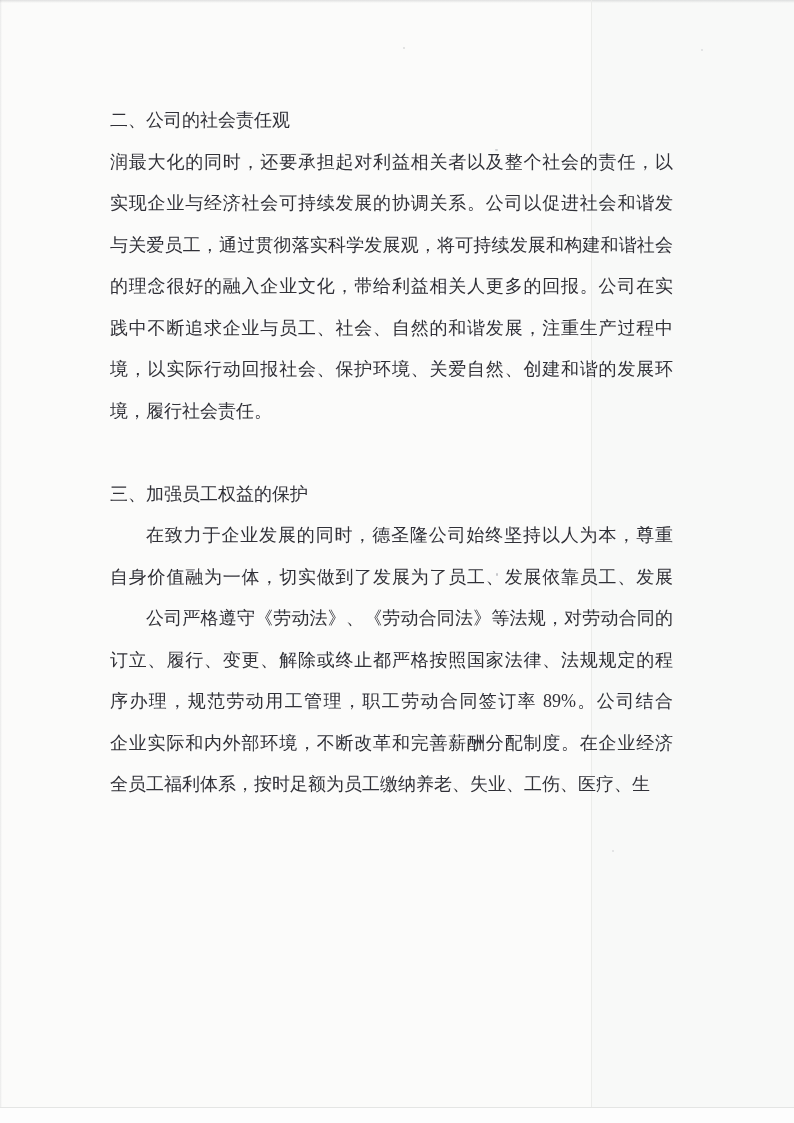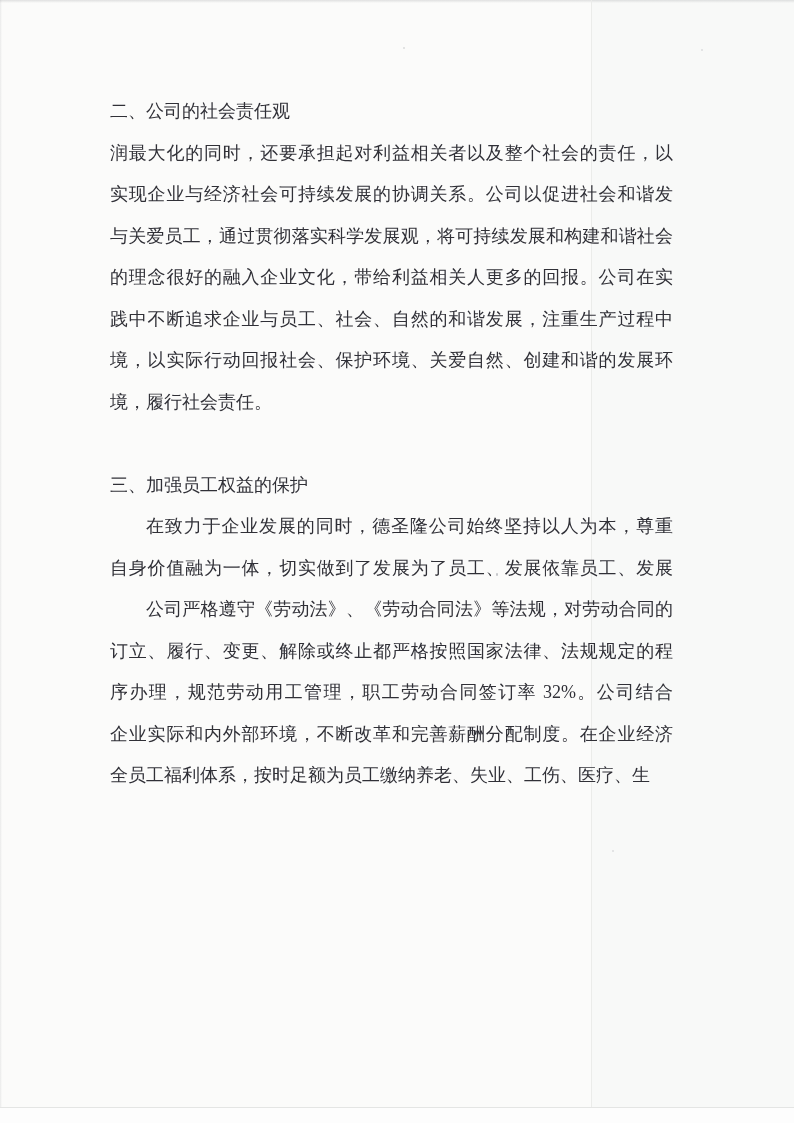--- a/index.html
+++ b/index.html
@@ -42,21 +42,21 @@
     position: absolute; left: 0; top: 1108px; width: 794px; height: 15px;
     background: #fdfdfd;
   }
   .speck {
     position: absolute; background: #9a9da4; border-radius: 1px;
   }
   
   .content {
     position: absolute;
     left: 110px;
-    top: 91px;
+    top: 100px;
     width: 563px;
     color: #303037;
     font-size: 18px;
     line-height: 41.5px;
   }
   .section + .section { margin-top: 41.5px; }
   .heading {
     text-align: left;
     white-space: nowrap;
   }
@@ -100,18 +100,18 @@
         <div class="line">践中不断追求企业与员工、社会、自然的和谐发展，注重生产过程中</div>
         <div class="line">境，以实际行动回报社会、保护环境、关爱自然、创建和谐的发展环</div>
         <div class="line para-end">境，履行社会责任。</div>
       </section>
       <section class="section">
         <div class="heading">三、加强员工权益的保护</div>
         <div class="line indent">在致力于企业发展的同时，德圣隆公司始终坚持以人为本，尊重</div>
         <div class="line">自身价值融为一体，切实做到了发展为了员工、发展依靠员工、发展</div>
         <div class="line indent">公司严格遵守《劳动法》、《劳动合同法》等法规，对劳动合同的</div>
         <div class="line">订立、履行、变更、解除或终止都严格按照国家法律、法规规定的程</div>
-        <div class="line">序办理，规范劳动用工管理，职工劳动合同签订率 32%。公司结合</div>
+        <div class="line">序办理，规范劳动用工管理，职工劳动合同签订率 89%。公司结合</div>
         <div class="line">企业实际和内外部环境，不断改革和完善薪酬分配制度。在企业经济</div>
         <div class="line para-end">全员工福利体系，按时足额为员工缴纳养老、失业、工伤、医疗、生</div>
       </section>
     </main>
 </div>
 
 </body></html>

